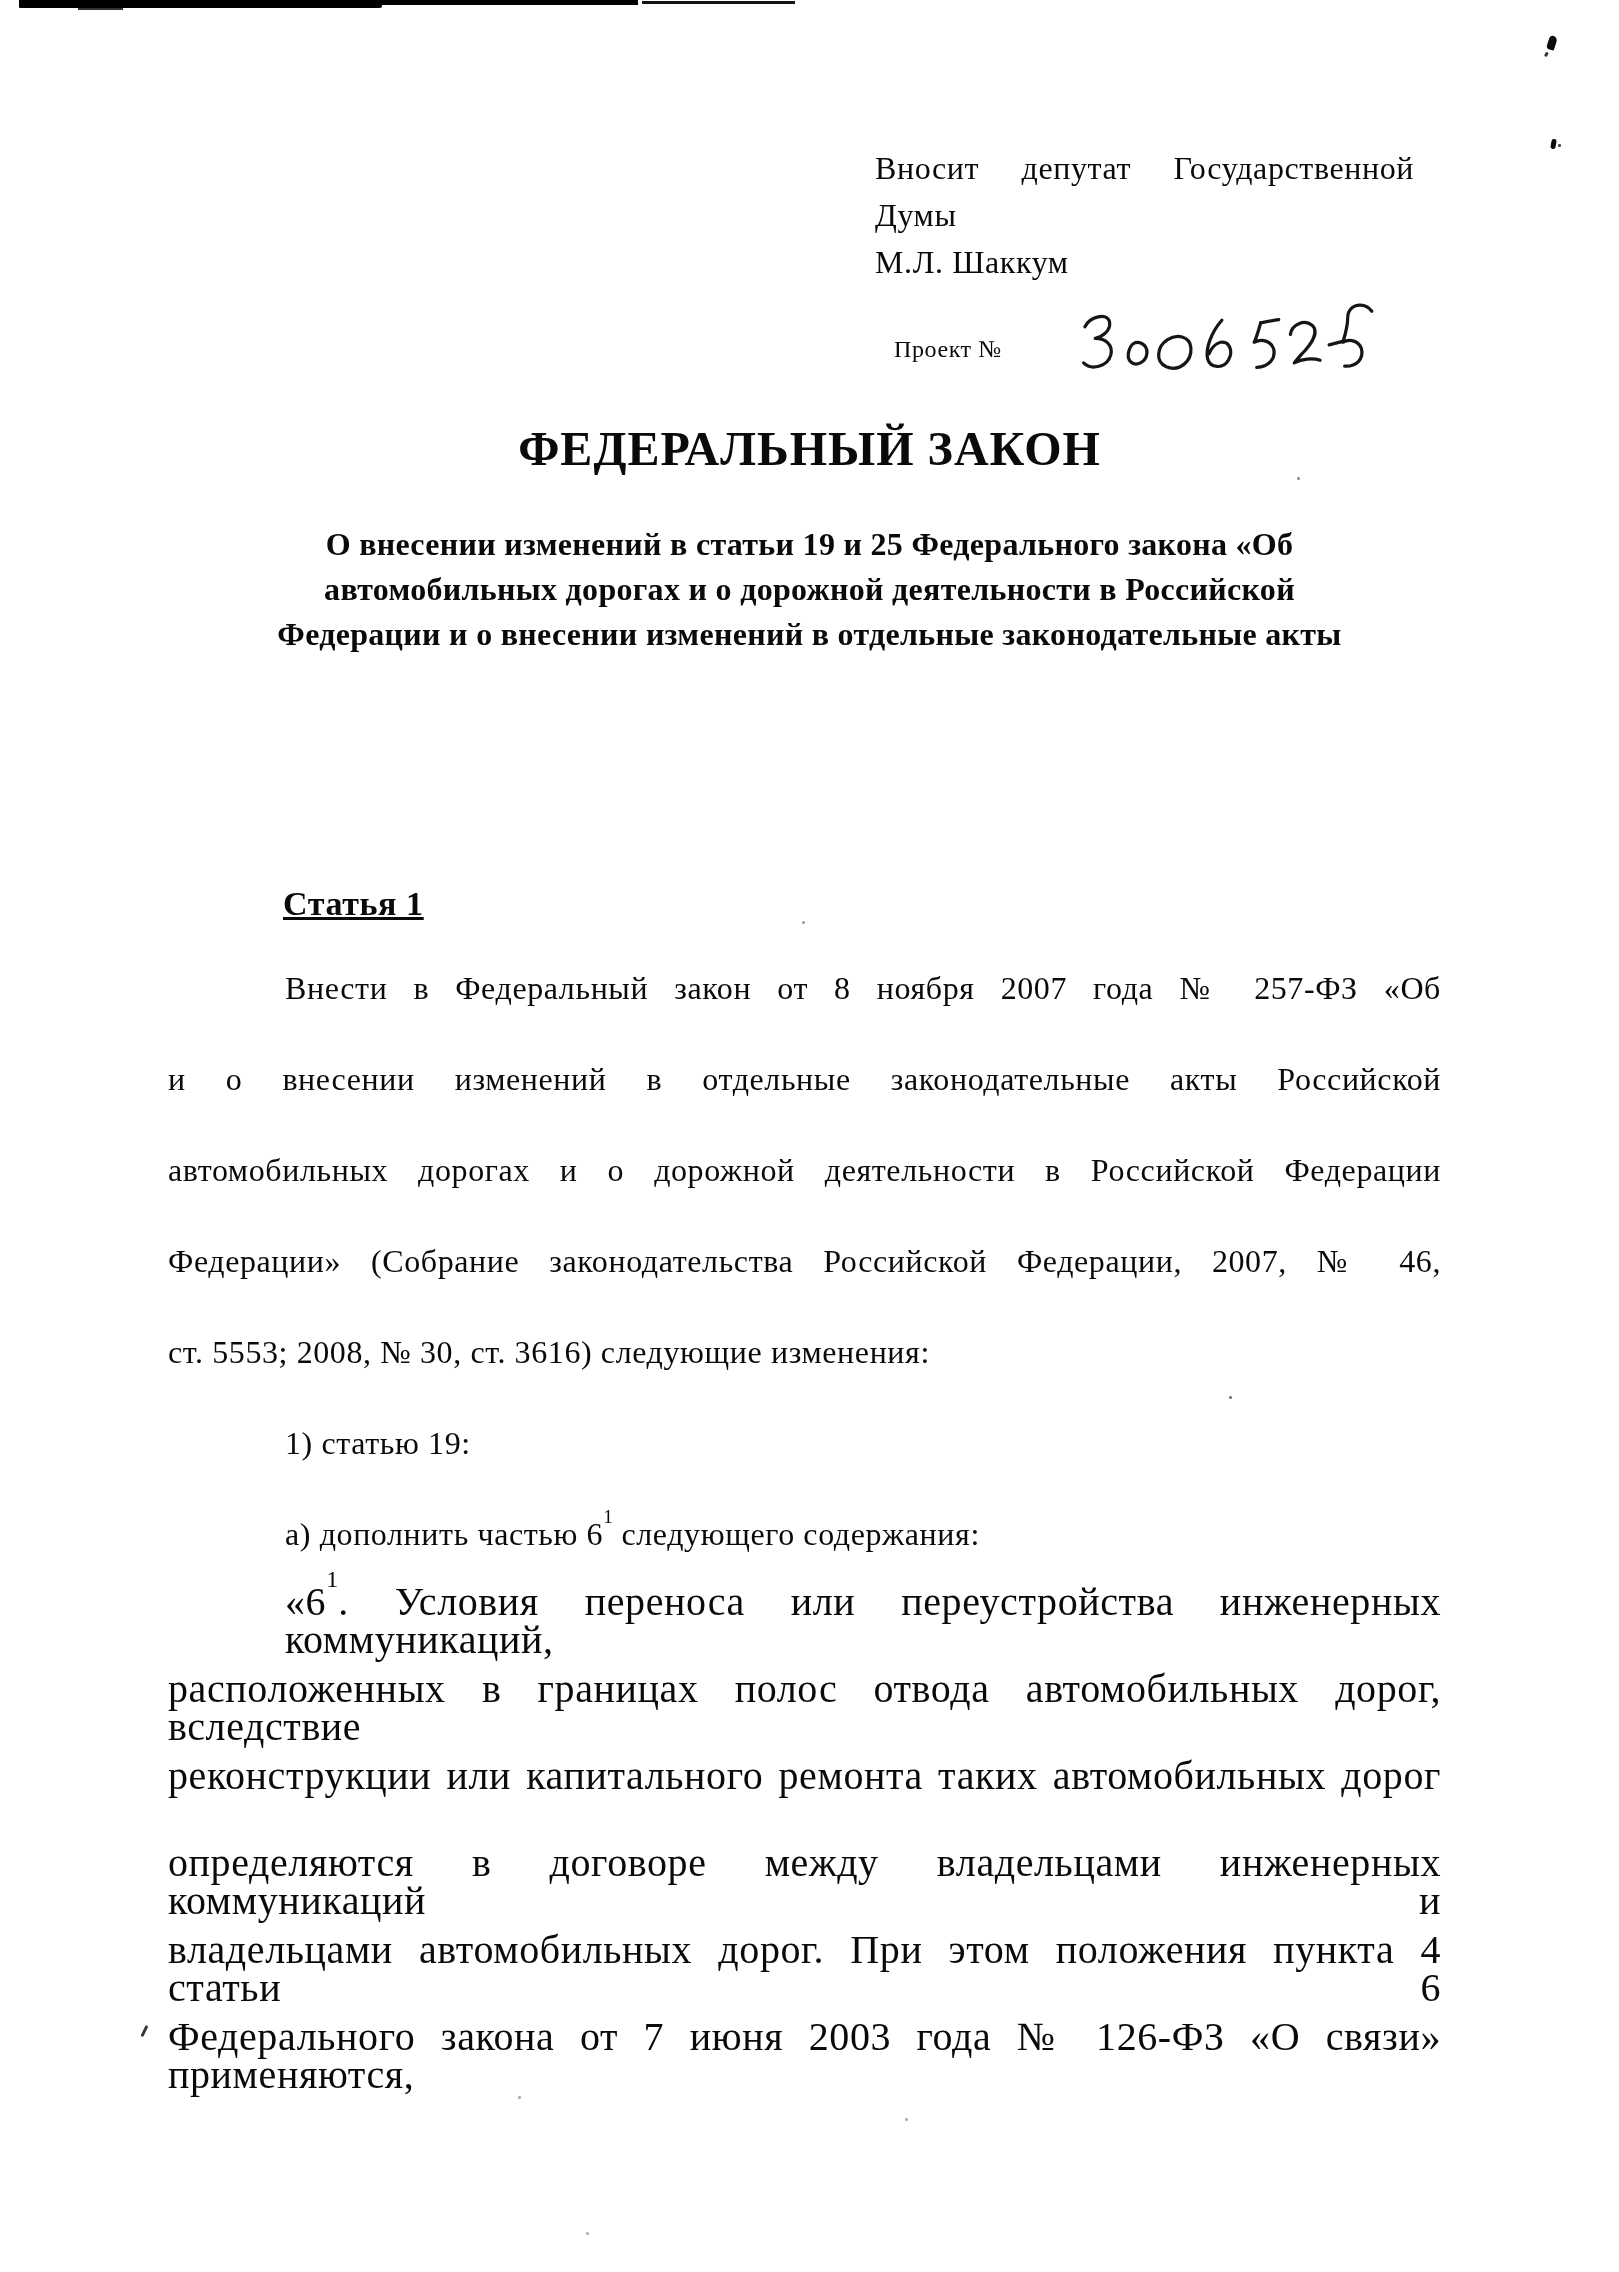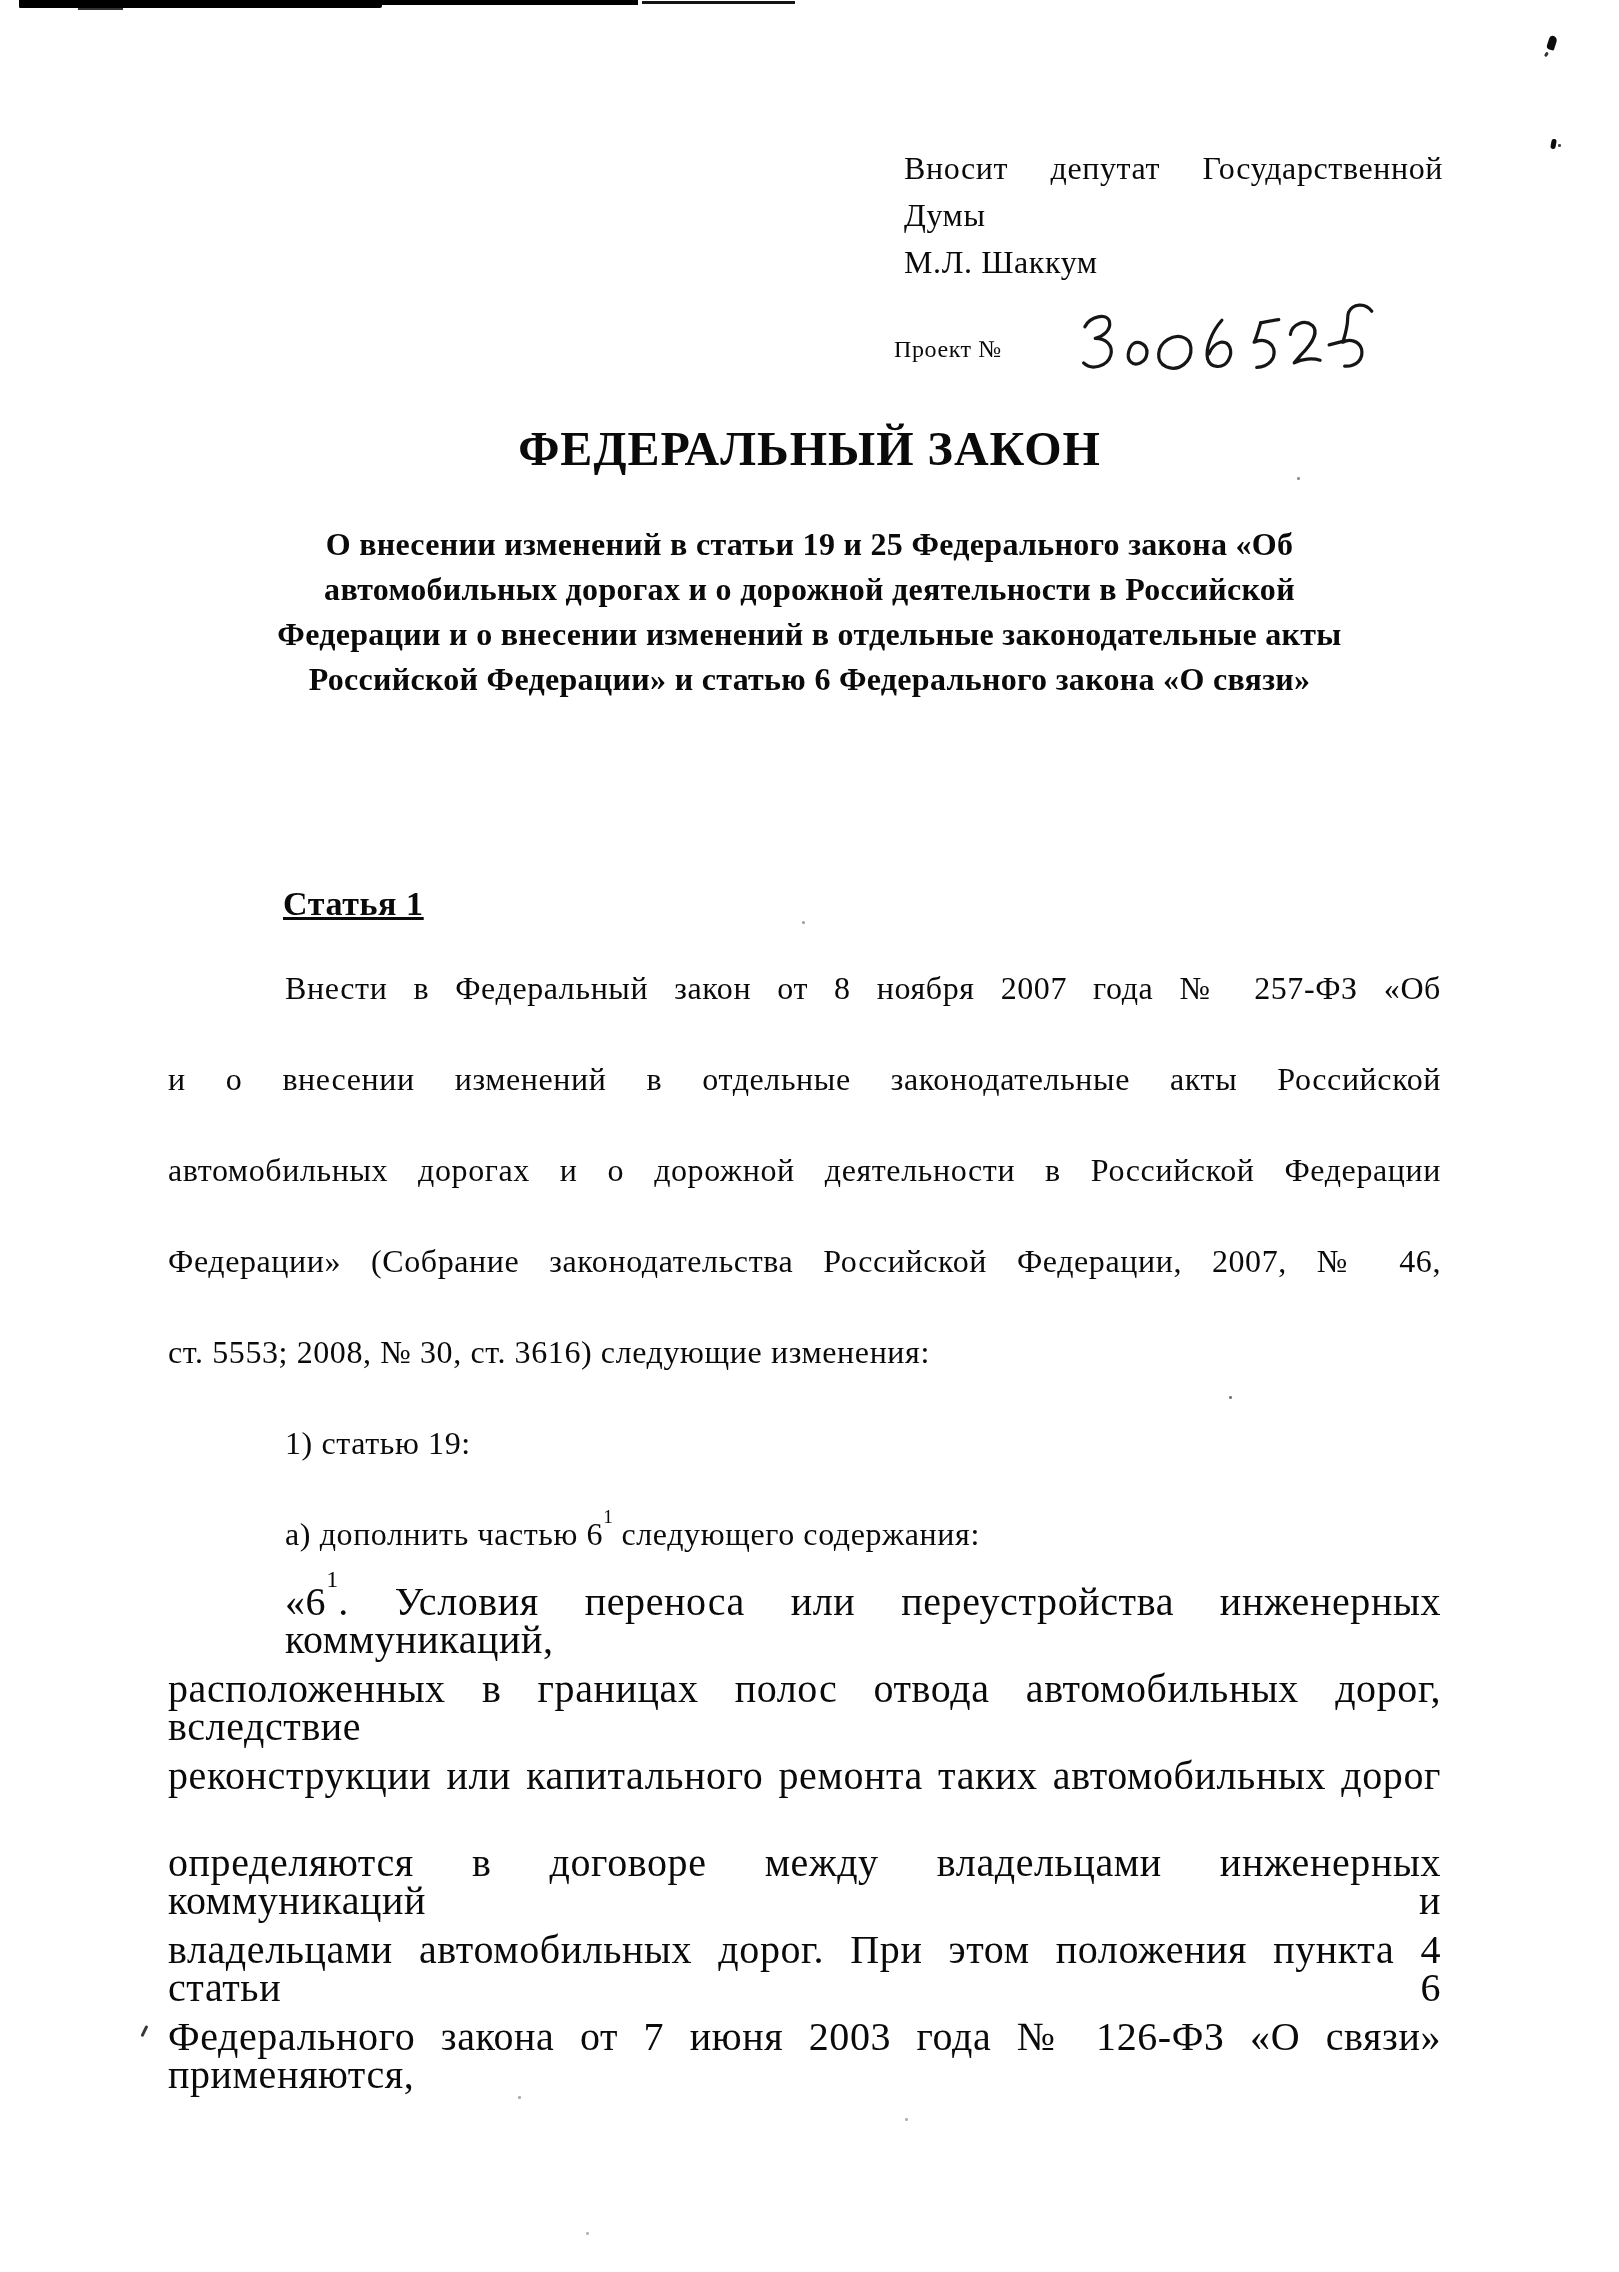--- a/index.html
+++ b/index.html
@@ -11,21 +11,21 @@
     font-family:"Liberation Serif", serif;
     color:#0a0a0a;
     overflow:hidden;
   }
   
   .band{position:absolute;background:#000;}
   .speck{position:absolute;border-radius:50%;}
   .inkmark{position:absolute;background:#0c0c0c;}
   
   .intro{
-    position:absolute;left:904px;top:145px;width:539px;
+    position:absolute;left:875px;top:145px;width:539px;
     font-size:32px;line-height:47px;letter-spacing:0.6px;
   }
   .intro .jline{text-align:justify;text-align-last:justify;}
   .project-row{
     position:absolute;left:894px;top:336px;
     font-size:24px;letter-spacing:0.6px;white-space:nowrap;
   }
   .handwriting{position:absolute;left:1056px;top:297px;}
   
   .law-title{
@@ -108,21 +108,20 @@
       <path d="M488,22 C478,8 458,10 452,24 C450,30 451,36 450,42 C448,54 446,62 443,70 C454,64 468,68 472,80 C476,96 464,108 446,107"></path>
     </svg>
   </div>
 
   <div class="law-title">ФЕДЕРАЛЬНЫЙ ЗАКОН</div>
 
   <div class="law-subtitle">
     <div>О внесении изменений в статьи 19 и 25 Федерального закона «Об</div>
     <div>автомобильных дорогах и о дорожной деятельности в Российской</div>
     <div>Федерации и о внесении изменений в отдельные законодательные акты</div>
-    <div>Российской Федерации» и статью 6 Федерального закона «О связи»</div>
   </div>
 
   <div class="article-heading">Статья 1</div>
 
   <div class="block-a">
     <div class="bl jst ind">Внести в Федеральный закон от 8 ноября 2007 года № 257-ФЗ «Об</div>
     <div class="bl jst">и о внесении изменений в отдельные законодательные акты Российской</div>
     <div class="bl jst">автомобильных дорогах и о дорожной деятельности в Российской Федерации</div>
     <div class="bl jst">Федерации» (Собрание законодательства Российской Федерации, 2007, № 46,</div>
     <div class="bl">ст. 5553; 2008, № 30, ст. 3616) следующие изменения:</div>

